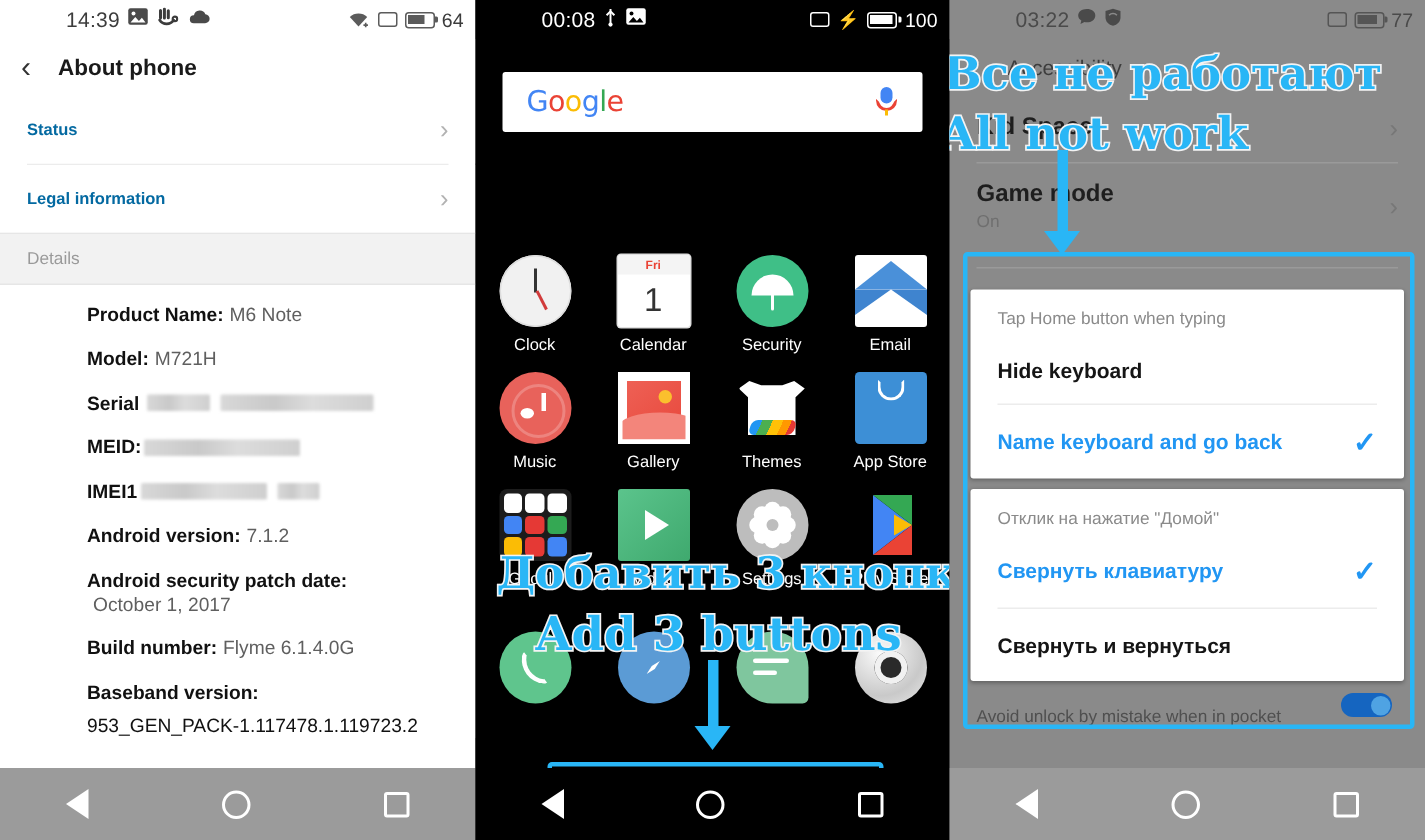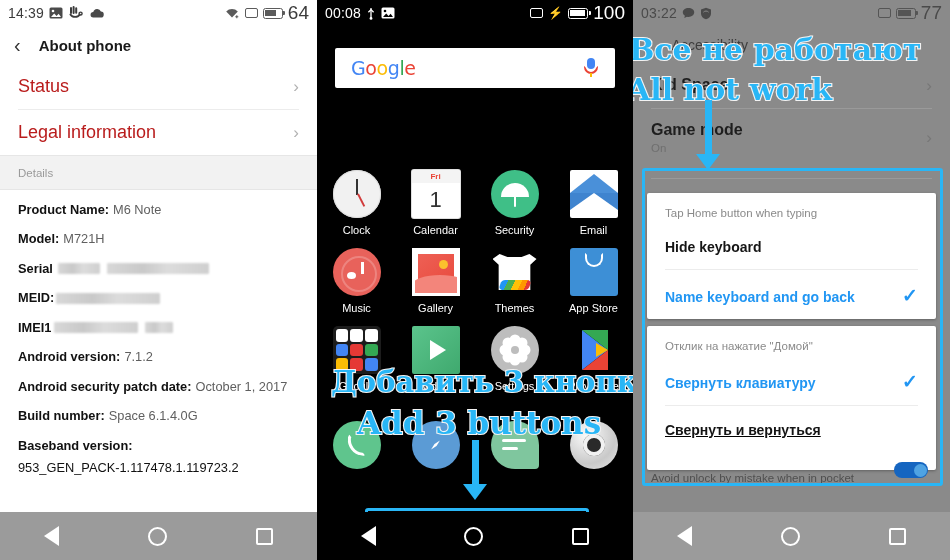--- a/index.html
+++ b/index.html
@@ -5,47 +5,47 @@
   html,body{margin:0;padding:0;background:#000;}
   body{width:950px;height:560px;overflow:hidden;font-family:"Liberation Sans",sans-serif;}
   .screens{display:flex;width:950px;height:560px;}
   .panel{position:relative;overflow:hidden;height:560px;}
   .p1{width:317px;background:#ffffff;}
   .p2{width:316px;background:#000000;}
   .p3{width:317px;background:#8a8a8a;}
 
   
   .statusbar{height:26px;display:flex;align-items:center;padding:0 8px;font-size:13px;box-sizing:border-box;}
-  .sb-left{display:flex;align-items:center;gap:5px;}
+  .sb-left{display:flex;gap:5px;margin-left:36px;}
   .sb-right{margin-left:auto;display:flex;align-items:center;gap:5px;}
   .sb1{color:#3c3c3c;background:#fff;}
   .sb2{color:#ffffff;background:#000;}
   .sb3{color:#4a4a4a;background:#8a8a8a;}
   .sb-time{font-size:14px;letter-spacing:.2px;}
-  .sb-batt-num{font-size:19px;}
+  .sb-batt-num{font-size:13px;}
 
   .ic{display:inline-block;line-height:0;}
   .batt{width:20px;height:11px;border:1.6px solid currentColor;border-radius:2.5px;position:relative;box-sizing:border-box;}
   .batt:after{content:"";position:absolute;right:-3.6px;top:2.5px;width:2px;height:4px;background:currentColor;border-radius:0 1px 1px 0;}
   .batt i{position:absolute;left:1.2px;top:1.2px;bottom:1.2px;background:currentColor;display:block;}
   .sq{width:13px;height:10px;border:1.6px solid currentColor;border-radius:2px;box-sizing:border-box;}
   .bolt{font-size:12px;line-height:1;}
 
   
   .appbar{height:38px;display:flex;align-items:center;padding:0 14px;background:#fff;}
   .back-chevron{font-size:20px;color:#333;font-weight:300;line-height:1;}
   .appbar-title{margin-left:18px;font-size:15px;color:#1a1a1a;font-weight:600;}
   .listrow{height:45px;display:flex;align-items:center;padding:0 18px;background:#fff;position:relative;}
-  .listrow .lbl{font-size:18px;font-weight:400;color:#b91c1c;}
+  .listrow .lbl{font-size:11px;font-weight:700;color:#0369a1;}
   .listrow .chev{margin-left:auto;color:#b2b2b2;font-size:17px;font-weight:300;}
   .divider{height:1px;background:#ececec;margin:0 18px;}
   .sect-head{background:#f2f2f2;height:33px;display:flex;align-items:center;padding:0 18px;
     font-size:11.5px;color:#9a9a9a;border-top:1px solid #e6e6e6;border-bottom:1px solid #e6e6e6;}
   .details{padding:12px 18px 0 18px;background:#fff;}
-  .drow{font-size:12.8px;color:#111;margin-bottom:13.5px;line-height:1.25;display:flex;flex-wrap:wrap;align-items:center;}
+  .drow{font-size:12.8px;color:#111;margin-bottom:13.5px;line-height:1.25;display:flex;flex-wrap:wrap;align-items:center;margin-left:40px;}
   .dkey{font-weight:700;color:#111;white-space:pre;}
   .dval{font-weight:400;color:#5f5f5f;}
   .dval.blk{color:#111;font-weight:400;}
   .redact{display:inline-block;height:11px;background:linear-gradient(90deg,#d8d8d8,#c9c9c9 35%,#dcdcdc 60%,#cfcfcf);
     border-radius:1px;filter:blur(1.1px);vertical-align:middle;}
   .redact.r2{margin-left:7px;}
   .navbar{position:absolute;left:0;bottom:0;width:100%;height:48px;background:#9b9b9b;display:flex;
     align-items:center;justify-content:space-around;}
   .navbar.dark{background:#000;}
   .nav-back{width:0;height:0;border-top:10px solid transparent;border-bottom:10px solid transparent;border-right:15px solid #fff;}
@@ -140,21 +140,21 @@
   .p3 .appbar{background:transparent;}
   .p3 .appbar-title{color:#3d3d3d;font-weight:400;font-size:14px;}
   .p3 .back-chevron{color:#5a5a5a;}
   .srow{padding:9px 18px;position:relative;}
   .srow .t{font-size:16px;font-weight:700;color:#1e1e1e;}
   .srow .s{font-size:11.5px;color:#6f6f6f;margin-top:3px;}
   .srow .chev{position:absolute;right:18px;top:50%;transform:translateY(-50%);color:#777;font-size:17px;font-weight:300;}
   .sdiv{height:1px;background:#9a9a9a;margin:0 18px;}
   .card{background:#fff;border-radius:2px;margin:0 14px;box-shadow:0 1px 3px rgba(0,0,0,.3);}
   .card-head{font-size:11.5px;color:#8a8a8a;padding:14px 18px 10px 18px;}
-  .opt{padding:10px 18px 14px 18px;display:flex;align-items:flex-end;}
+  .opt{padding:10px 18px 14px 18px;display:flex;align-items:flex-start;}
   .opt .lab{font-size:14px;font-weight:700;color:#151515;}
   .opt .lab.sel{color:#2196F3;}
   .opt .chk{margin-left:auto;color:#2196F3;font-size:19px;font-weight:700;line-height:1;}
   .opt-div{height:1px;background:#ececec;margin:0 18px;}
   .footnote{position:absolute;left:18px;font-size:11.5px;color:#4f4f4f;}
   .toggle{position:absolute;width:34px;height:16px;border-radius:8px;background:#1565C0;}
   .toggle:after{content:"";position:absolute;right:1.5px;top:1.5px;width:13px;height:13px;border-radius:50%;background:#4fa3e3;}
 </style>
 </head>
 <body>
@@ -243,21 +243,21 @@
       <div class="drow">
           <span class="dkey">Android version:</span>
           <span class="dval" style="margin-left:4px">7.1.2</span>
         </div>
       <div class="drow">
           <span class="dkey">Android security patch date:</span>
           <span class="dval" style="margin-left:4px">October 1, 2017</span>
         </div>
       <div class="drow">
           <span class="dkey">Build number:</span>
-          <span class="dval" style="margin-left:4px">Space 6.1.4.0G</span>
+          <span class="dval" style="margin-left:4px">Flyme 6.1.4.0G</span>
         </div>
       <div class="drow" style="display:block"><span class="dkey">Baseband version:</span><div class="dval blk" style="margin-top:6px">953_GEN_PACK-1.117478.1.119723.2</div></div>
     </div>
 
     <div class="navbar">
       <span class="nav-back"></span>
       <span class="nav-home"></span>
       <span class="nav-recent"></span>
     </div>
   </div>
@@ -490,21 +490,21 @@
       </div>
     </div>
 
     <div class="card" style="margin-top:7px;">
       <div class="card-head">Отклик на нажатие "Домой"</div>
       <div class="opt">
         <span class="lab sel">Свернуть клавиатуру</span>
         <span class="chk">✓</span>
       </div>
       <div class="opt-div"></div>
-      <div class="opt" style="padding-top:16px;padding-bottom:32px;text-decoration:underline;">
+      <div class="opt" style="padding-top:16px;padding-bottom:16px;">
         <span class="lab">Свернуть и вернуться</span>
         <span class="chk"></span>
       </div>
     </div>
 
     <div class="toggle" style="right:22px;top:462px;"></div>
     <div class="footnote" style="top:472px;">Avoid unlock by mistake when in pocket</div>
 
     <div class="anno anno-ru3">Все не работают</div>
     <div class="anno anno-en3">All not work</div>

